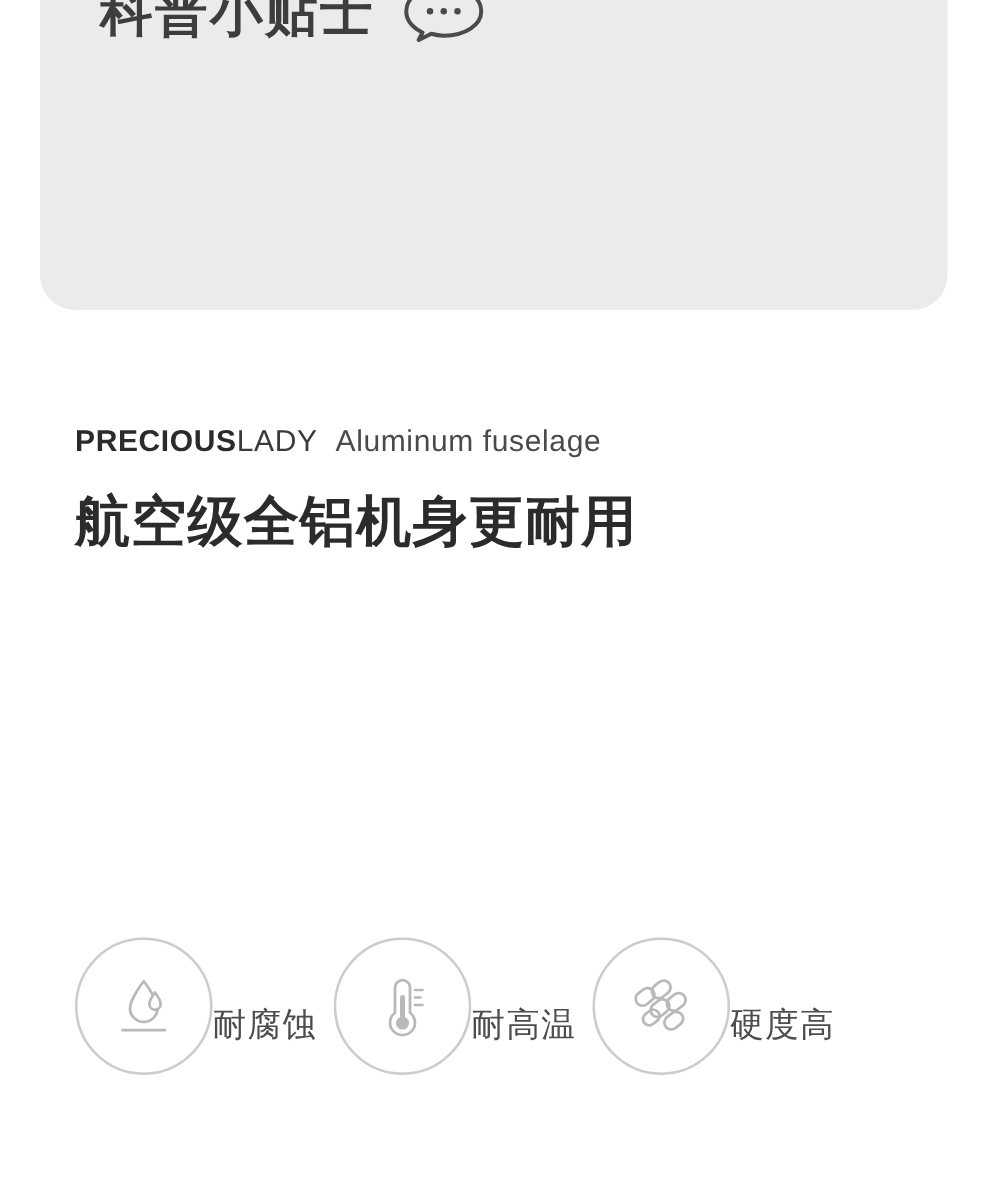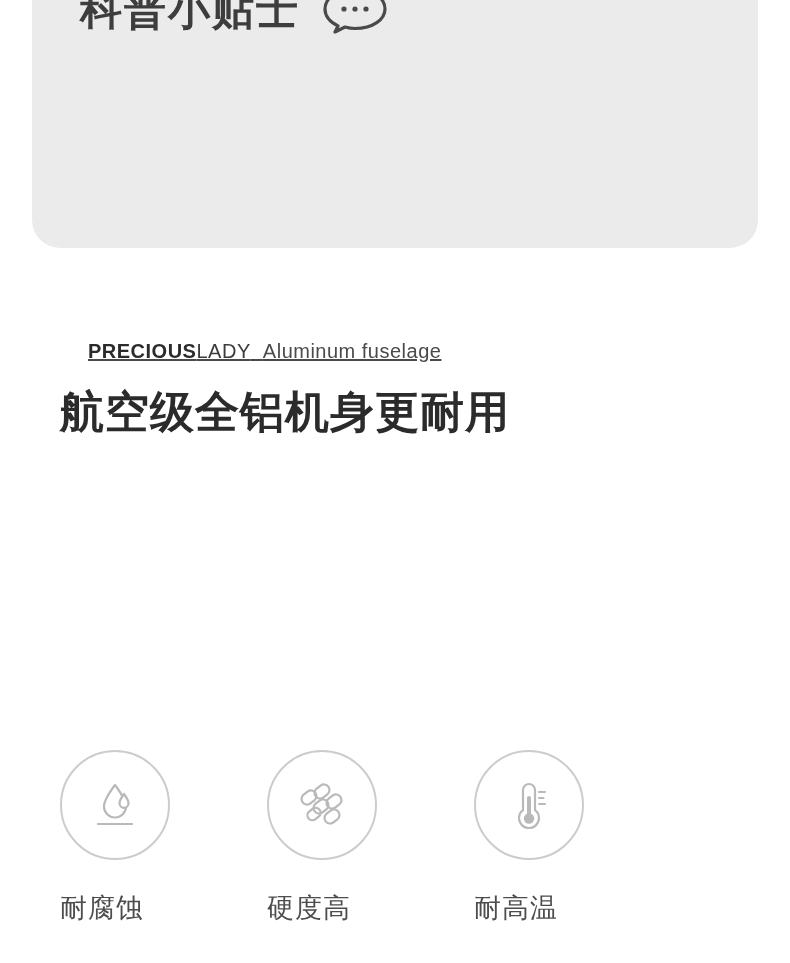--- a/index.html
+++ b/index.html
@@ -56,26 +56,25 @@
   }
 
   
   .alu-section {
     position: absolute;
     left: 0;
     top: 340px;
     width: 790px;
   }
   .eyebrow {
-    margin-left: 88px;
-    font-size: 20px;
+    margin-left: 60px;
+    font-size: 24px;
     color: #4a4a4a;
     letter-spacing: 0.5px;
     white-space: nowrap;
-    text-decoration: underline;
   }
   .eyebrow .brand-strong {
     font-weight: bold;
     color: #2b2b2b;
   }
   .eyebrow .brand-light {
     font-weight: normal;
     color: #3b3b3b;
   }
   .eyebrow .brand-rest {
@@ -105,22 +104,21 @@
     position: absolute;
     left: 60px;
     top: 750px;
     width: 680px;
     display: flex;
     gap: 0;
   }
   .feature {
     width: 207px;
     display: flex;
-    flex-direction: column;
-    align-items: flex-start;
+    align-items: center;
     font-family: Liberation Mono, monospace;
   }
   .feature-circle {
     width: 110px;
     height: 110px;
     border-radius: 50%;
     border: 2px solid #cccccc;
     display: flex;
     align-items: center;
     justify-content: center;
@@ -164,43 +162,43 @@
 
   <div class="feature">
     <div class="feature-circle">
       <svg width="58" height="58" viewBox="0 0 58 58" xmlns="http://www.w3.org/2000/svg">
         <path d="M29 9 C29 9 18 23 18 30.5 C18 36.6 22.9 41.5 29 41.5 C35.1 41.5 40 36.6 40 30.5 C40 23 29 9 29 9 Z" fill="none" stroke="#b9b9b9" stroke-width="2.2" stroke-linejoin="round"></path>
         <path d="M38 18 C38 18 33.5 24 33.5 27.2 C33.5 29.8 35.5 31.8 38 31.8 C40.5 31.8 42.5 29.8 42.5 27.2 C42.5 24 38 18 38 18 Z" fill="#ffffff" stroke="#b9b9b9" stroke-width="2.2" stroke-linejoin="round"></path>
         <path d="M12 48 L46 48" stroke="#b9b9b9" stroke-width="2.2" stroke-linecap="round"></path>
       </svg>
     </div>
     <div class="feature-label">耐腐蚀</div>
+  </div>
+
+  <div class="feature">
+    <div class="feature-circle">
+      <svg width="58" height="58" viewBox="0 0 58 58" xmlns="http://www.w3.org/2000/svg">
+        <path d="M29 8 C25.7 8 23 10.7 23 14 L23 34.2 C20.6 36 19 38.9 19 42.1 C19 47.6 23.5 52 29 52 C34.5 52 39 47.6 39 42.1 C39 38.9 37.4 36 35 34.2 L35 14 C35 10.7 32.3 8 29 8 Z" fill="none" stroke="#b9b9b9" stroke-width="2.2" stroke-linejoin="round"></path>
+        <circle cx="29" cy="42.5" r="5.2" fill="#b9b9b9"></circle>
+        <rect x="27" y="20" width="4" height="20" rx="2" fill="#b9b9b9"></rect>
+        <path d="M39 16 L45 16 M39 22 L43.5 22 M39 28 L45 28" stroke="#b9b9b9" stroke-width="2" stroke-linecap="round"></path>
+      </svg>
+    </div>
+    <div class="feature-label">耐高温</div>
   </div>
 
   <div class="feature">
     <div class="feature-circle">
       <svg width="58" height="58" viewBox="0 0 58 58" xmlns="http://www.w3.org/2000/svg">
         <g fill="none" stroke="#b9b9b9" stroke-width="2.2" stroke-linejoin="round">
           <rect x="8" y="16" width="16" height="11" rx="5.5" transform="rotate(-38 16 21.5)"></rect>
           <rect x="21" y="10" width="16" height="11" rx="5.5" transform="rotate(-38 29 15.5)"></rect>
           <rect x="20" y="25" width="16" height="11" rx="5.5" transform="rotate(-38 28 30.5)"></rect>
           <rect x="33" y="20" width="16" height="11" rx="5.5" transform="rotate(-38 41 25.5)"></rect>
           <rect x="31" y="35" width="16" height="11" rx="5.5" transform="rotate(-38 39 40.5)"></rect>
           <rect x="14" y="33" width="14" height="10" rx="5" transform="rotate(-38 21 38)"></rect>
         </g>
       </svg>
     </div>
     <div class="feature-label">硬度高</div>
   </div>
 
-  <div class="feature">
-    <div class="feature-circle">
-      <svg width="58" height="58" viewBox="0 0 58 58" xmlns="http://www.w3.org/2000/svg">
-        <path d="M29 8 C25.7 8 23 10.7 23 14 L23 34.2 C20.6 36 19 38.9 19 42.1 C19 47.6 23.5 52 29 52 C34.5 52 39 47.6 39 42.1 C39 38.9 37.4 36 35 34.2 L35 14 C35 10.7 32.3 8 29 8 Z" fill="none" stroke="#b9b9b9" stroke-width="2.2" stroke-linejoin="round"></path>
-        <circle cx="29" cy="42.5" r="5.2" fill="#b9b9b9"></circle>
-        <rect x="27" y="20" width="4" height="20" rx="2" fill="#b9b9b9"></rect>
-        <path d="M39 16 L45 16 M39 22 L43.5 22 M39 28 L45 28" stroke="#b9b9b9" stroke-width="2" stroke-linecap="round"></path>
-      </svg>
-    </div>
-    <div class="feature-label">耐高温</div>
-  </div>
-
 </div>
 
 </body></html>

